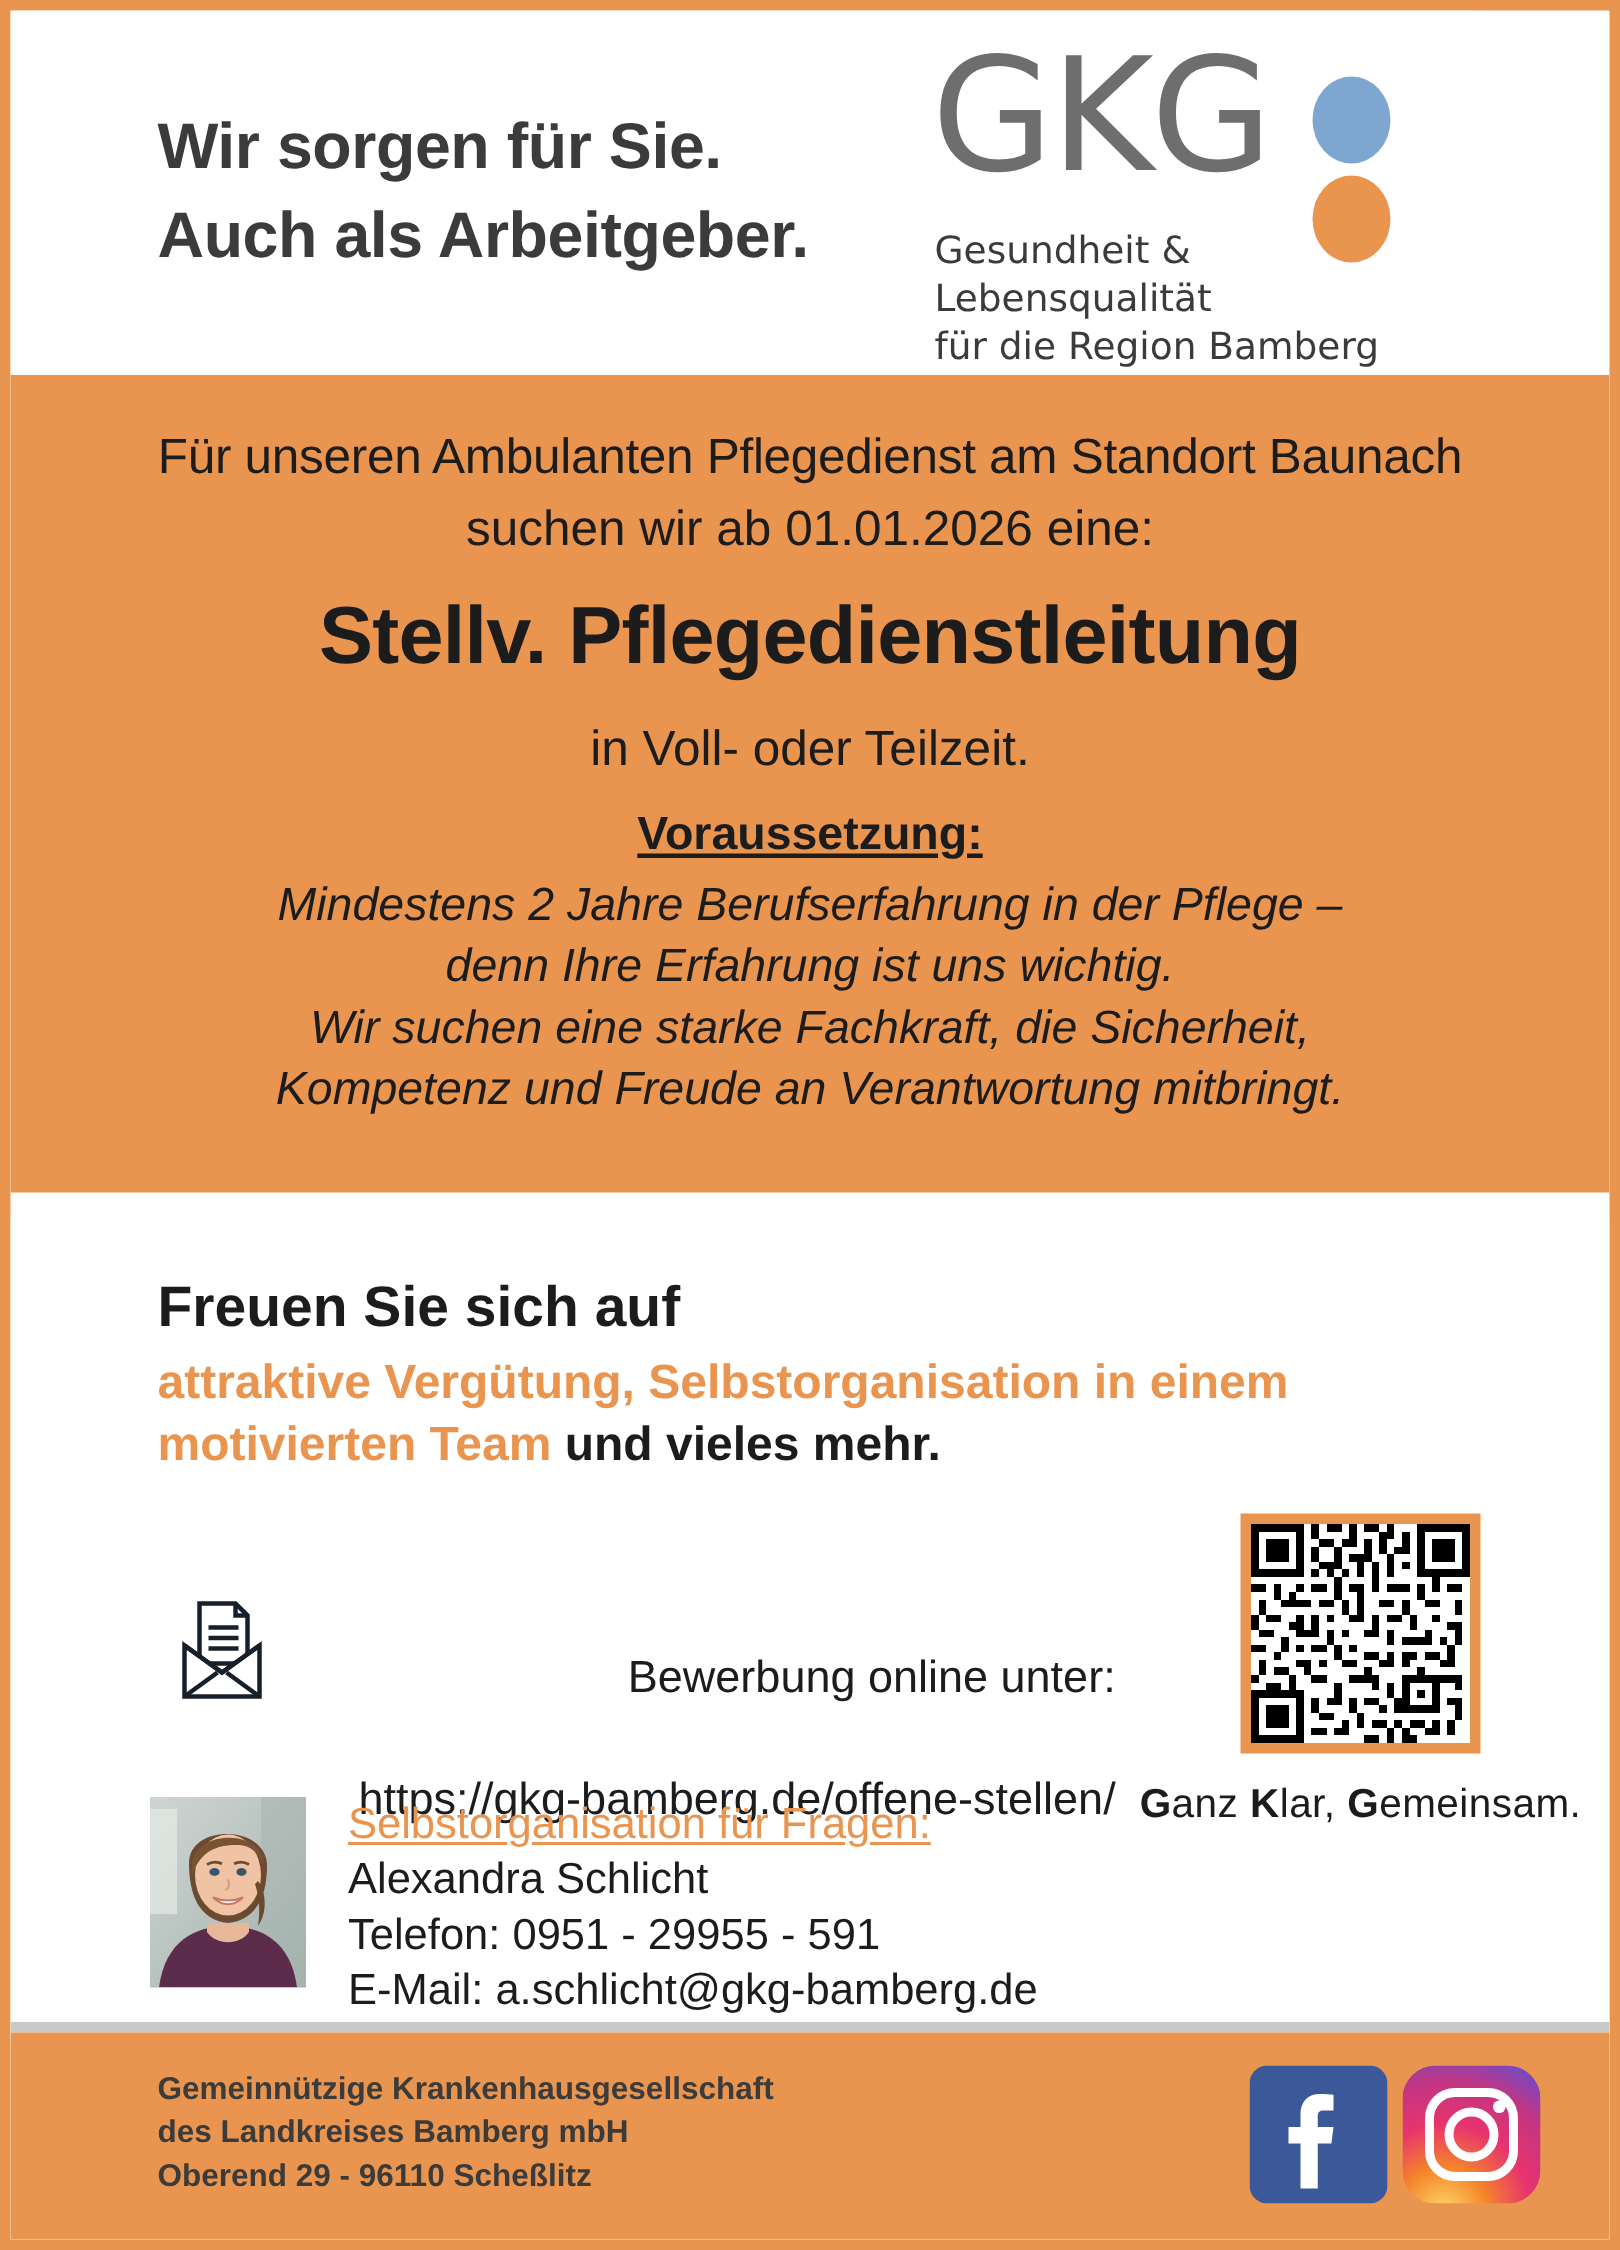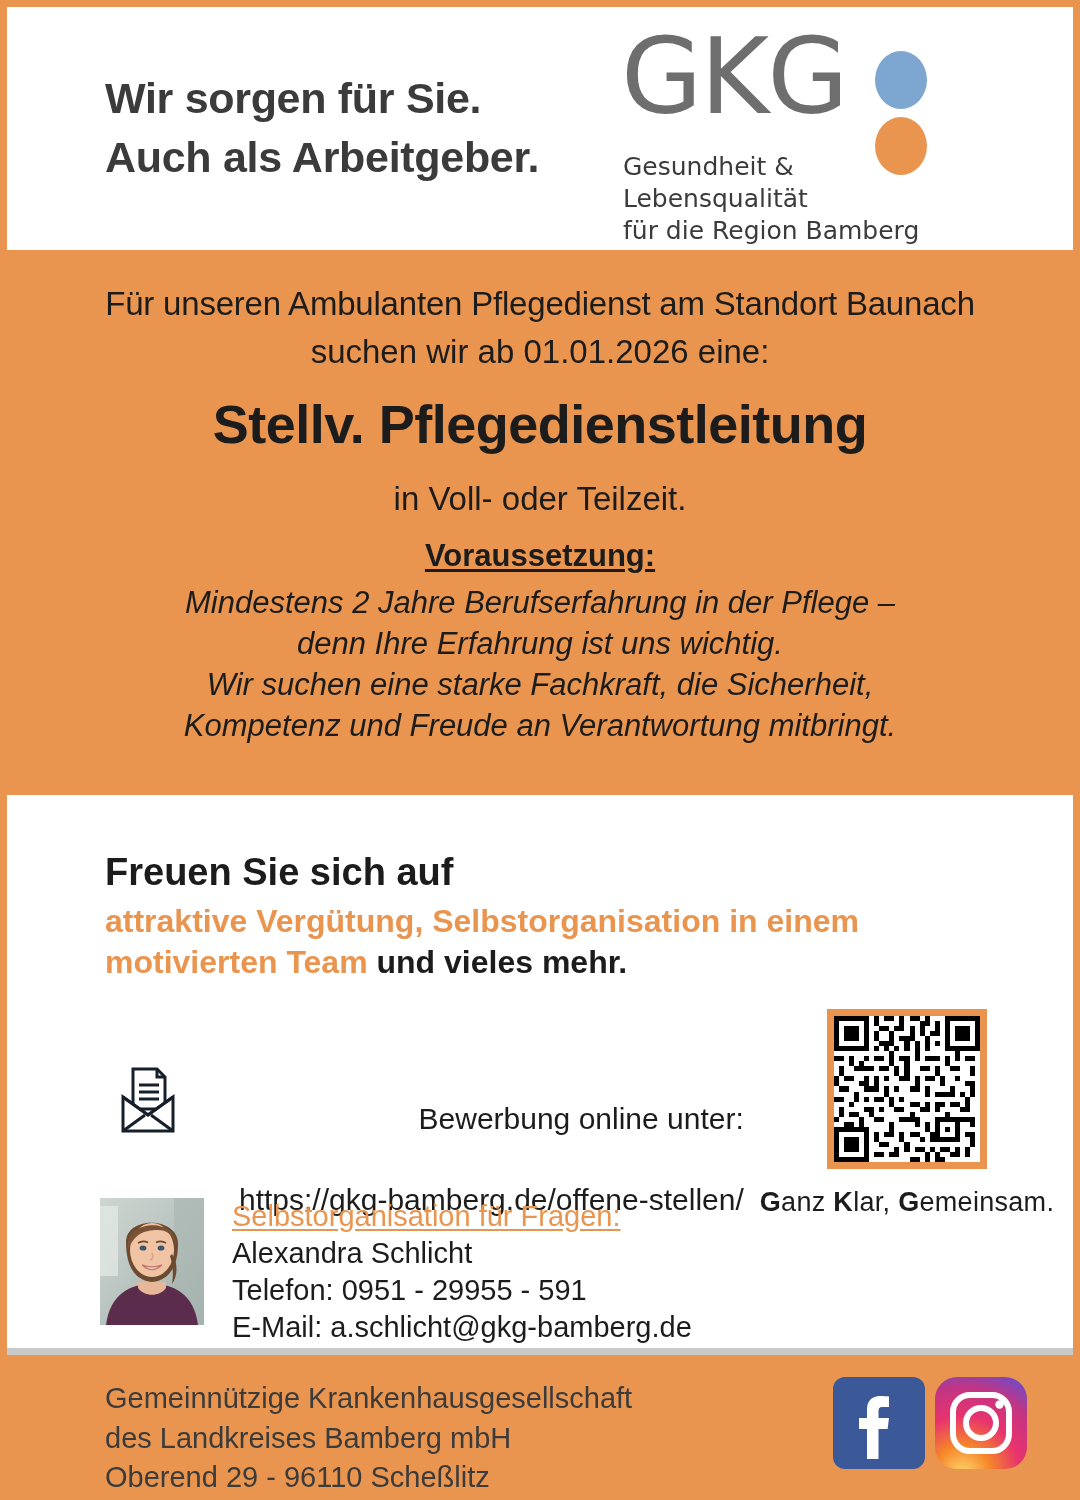--- a/index.html
+++ b/index.html
@@ -254,22 +254,22 @@
     top: 1348px;
     width: 1066px;
     height: 138px;
     background: #e9954f;
     box-sizing: border-box;
   }
   .footer-addr {
     position: absolute;
     left: 98px;
     top: 24px;
-    font-size: 29px;
-    font-weight: normal;
+    font-size: 21px;
+    font-weight: bold;
     line-height: 1.37;
     color: #3b3b3b;
     white-space: pre-line;
   }
   .social {
     position: absolute;
     right: 46px;
     top: 22px;
     display: flex;
     gap: 10px;

